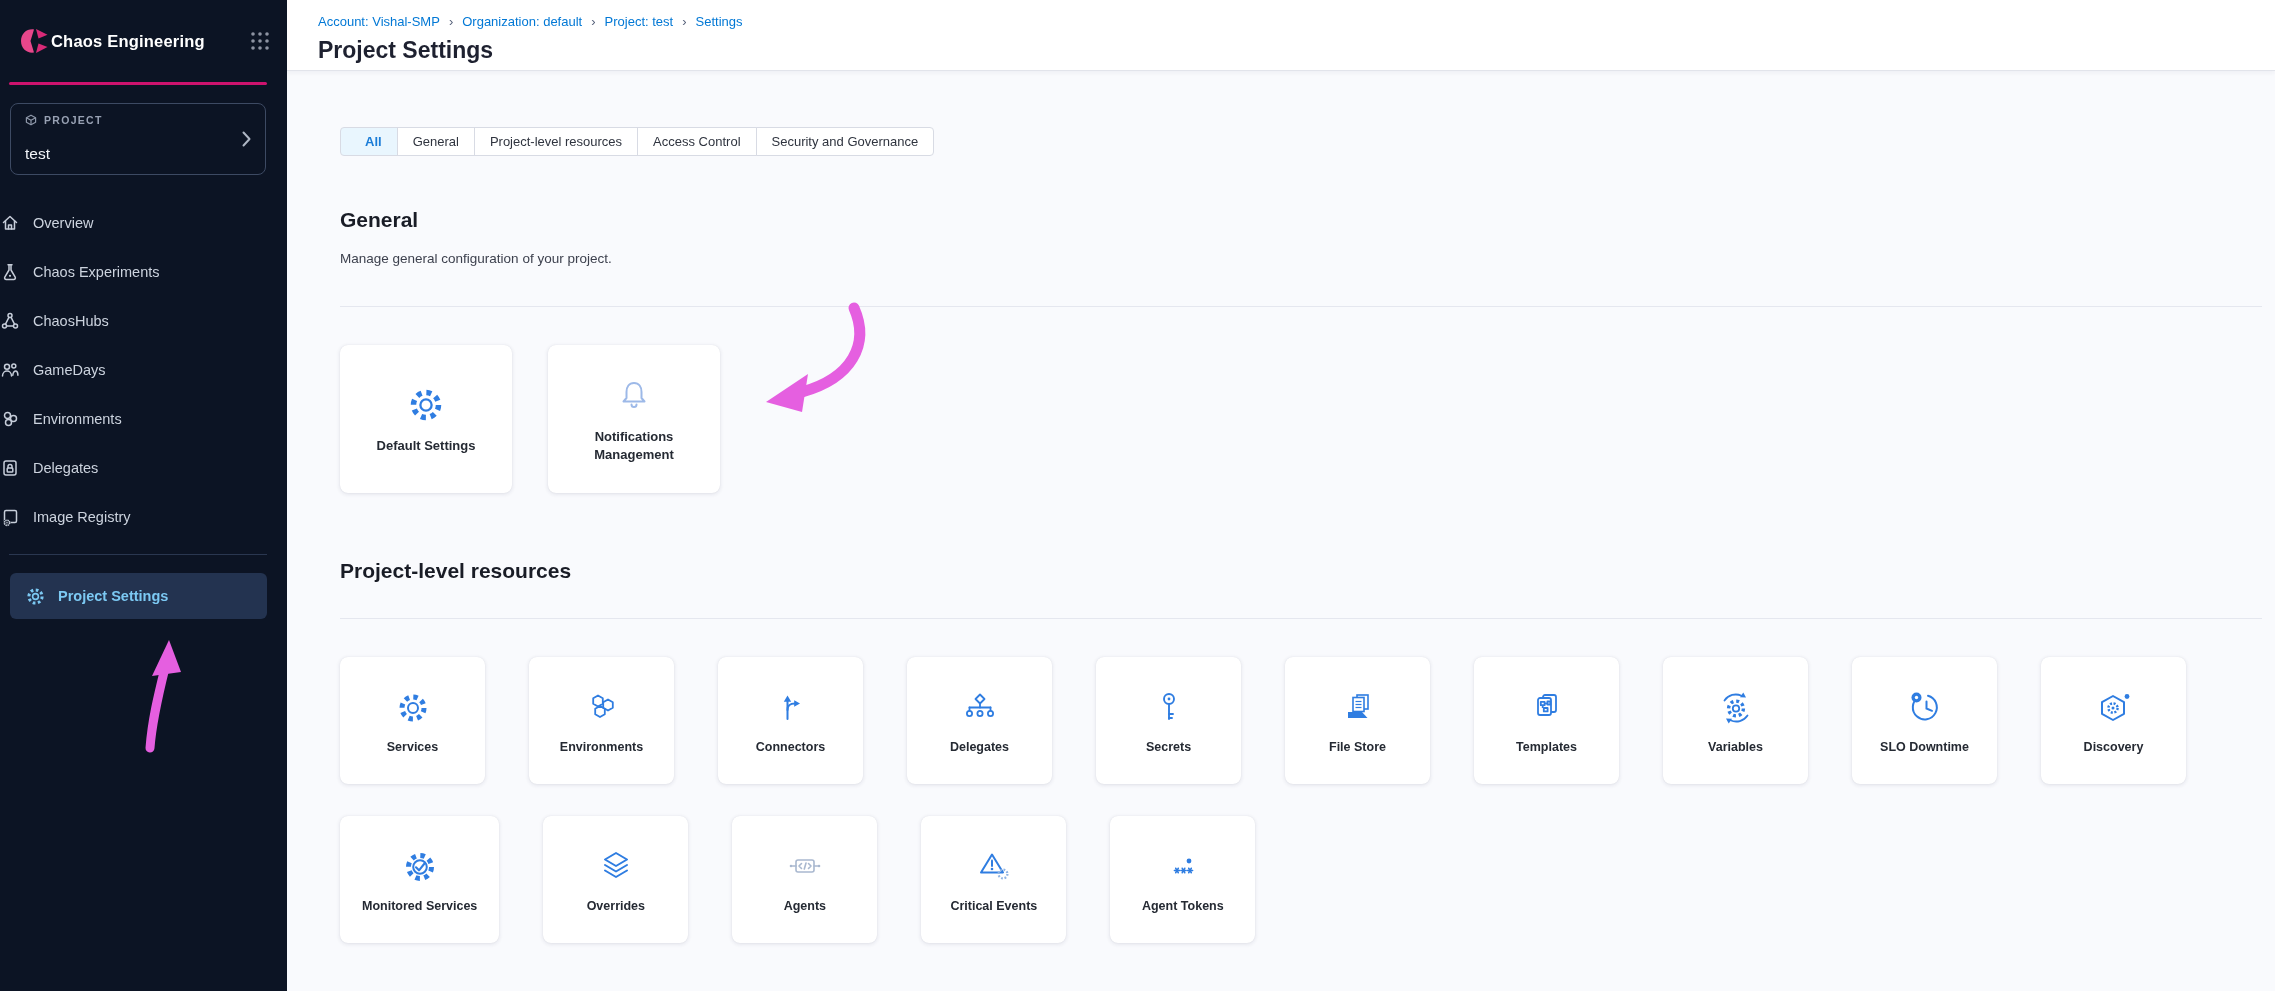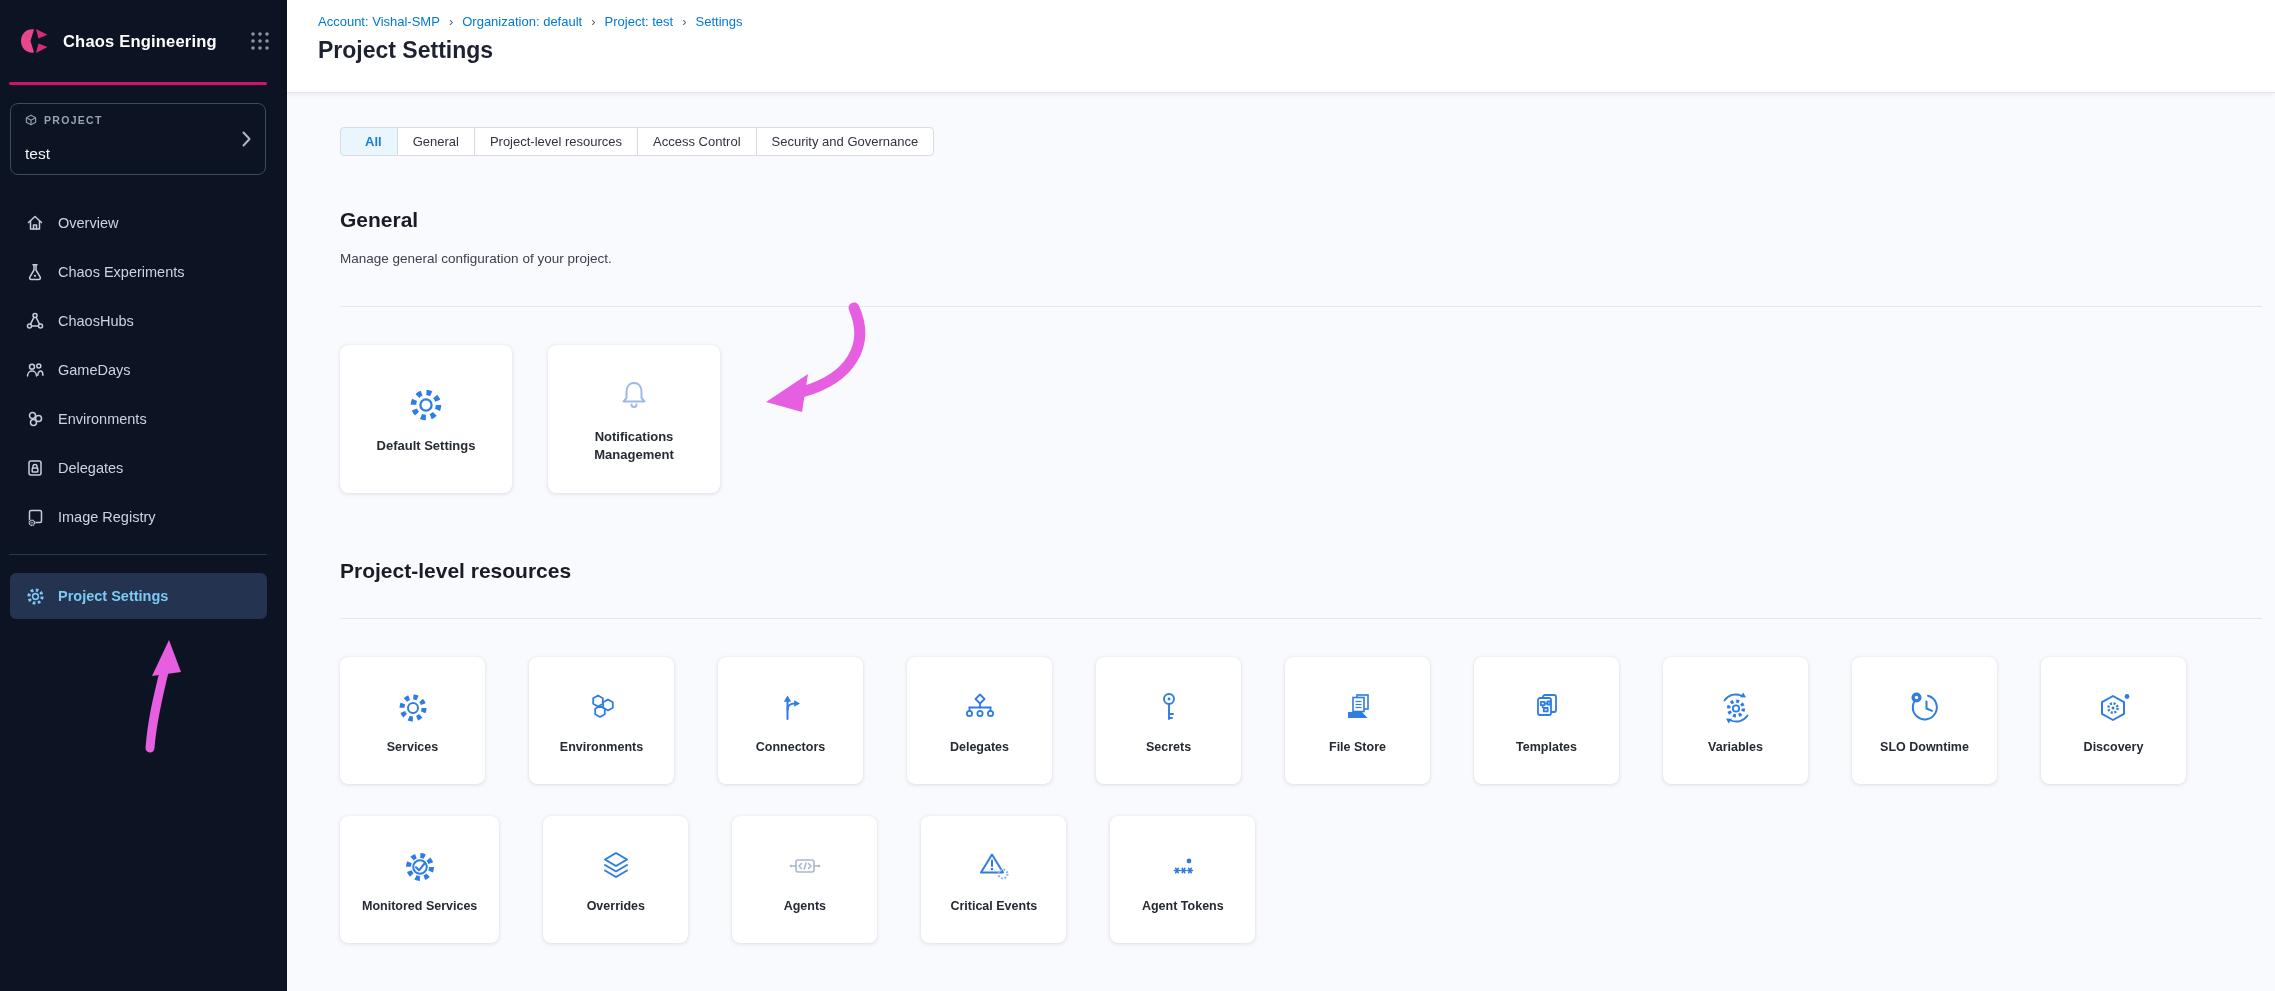--- a/index.html
+++ b/index.html
@@ -2,41 +2,41 @@
 <html><head>
 <meta charset="utf-8">
 <style>
   * { margin:0; padding:0; box-sizing:border-box; }
   html,body { width:2275px; height:991px; overflow:hidden; font-family:"Liberation Sans",sans-serif; background:#f9fafd; }
   svg { display:block; }
 
   
   #sidebar { position:absolute; left:0; top:0; width:287px; height:991px; background:#0c1424; z-index:5; }
   .brand { height:82px; display:flex; align-items:center; padding:0 16px 0 17px; }
-  .brand-title { margin-left:12px; color:#ffffff; font-size:16.5px; font-weight:bold; letter-spacing:.2px; }
+  .brand-title { margin-left:0; color:#ffffff; font-size:16.5px; font-weight:bold; letter-spacing:.2px; }
   .grid-icon { margin-left:auto; cursor:pointer; }
   .brand-underline { margin:0 20px 0 9px; height:3px; background:#ce136e; border-radius:2px; }
 
   .project-card { margin:18px 21px 0 10px; border:1px solid #3d4a63; border-radius:8px; padding:10px 12px 11px 14px; position:relative; cursor:pointer; }
   .project-label { display:flex; align-items:center; gap:7px; color:#98a1b3; font-size:10.5px; font-weight:bold; letter-spacing:1.3px; }
   .project-name { color:#f2f4f8; font-size:15.5px; margin-top:19px; }
   .project-chevron { position:absolute; right:13px; top:50%; transform:translateY(-50%); }
 
   nav.side-nav { margin-top:23px; }
-  .nav-item { height:49px; display:flex; align-items:center; padding-left:25px; gap:13px; color:#ccd3de; font-size:14.5px; cursor:pointer; }
+  .nav-item { height:49px; display:flex; align-items:center; gap:13px; color:#ccd3de; font-size:14.5px; cursor:pointer; }
   .nav-item .nicon { width:20px; display:flex; justify-content:center; }
 
   .nav-divider { margin:13px 20px 0 9px; border-top:1px solid #2a3750; }
   .settings-item { margin:18px 20px 0 10px; height:46px; border-radius:6px; background:#233350; display:flex; align-items:center; padding-left:15px; gap:12px; color:#7cc9f3; font-weight:bold; font-size:14.5px; cursor:pointer; }
 
   .sidebar-arrow { position:absolute; left:136px; top:636px; }
 
   
   #main { position:absolute; left:287px; top:0; right:0; bottom:0; }
-  #page-header { height:93px; background:#ffffff; border-bottom:1px solid #e2e4eb; box-shadow:0 2px 4px rgba(40,45,80,.05); padding:14px 0 0 31px; position:relative; z-index:3; }
+  #page-header { height:71px; background:#ffffff; border-bottom:1px solid #e2e4eb; box-shadow:0 2px 4px rgba(40,45,80,.05); padding:14px 0 0 31px; position:relative; z-index:3; }
   .breadcrumb { display:flex; align-items:center; gap:9px; font-size:13px; }
   .crumb { color:#0278d5; cursor:pointer; }
   .crumb-sep { color:#56617a; font-size:13px; }
   .page-title { margin-top:8px; font-size:23px; font-weight:bold; color:#1e2130; }
 
   #content { position:absolute; top:93px; left:0; right:0; bottom:0; background:#f9fafd; padding:34px 0 0 53px; overflow:hidden; }
 
   .tabs { display:inline-flex; }
   .tab { padding:6px 15px; background:#ffffff; border:1px solid #d8dbe4; margin-left:-1px; font-size:13px; color:#2f343f; cursor:pointer; white-space:nowrap; }
   .tab:first-child { border-radius:4px 0 0 4px; margin-left:0;padding-left:24px; }

